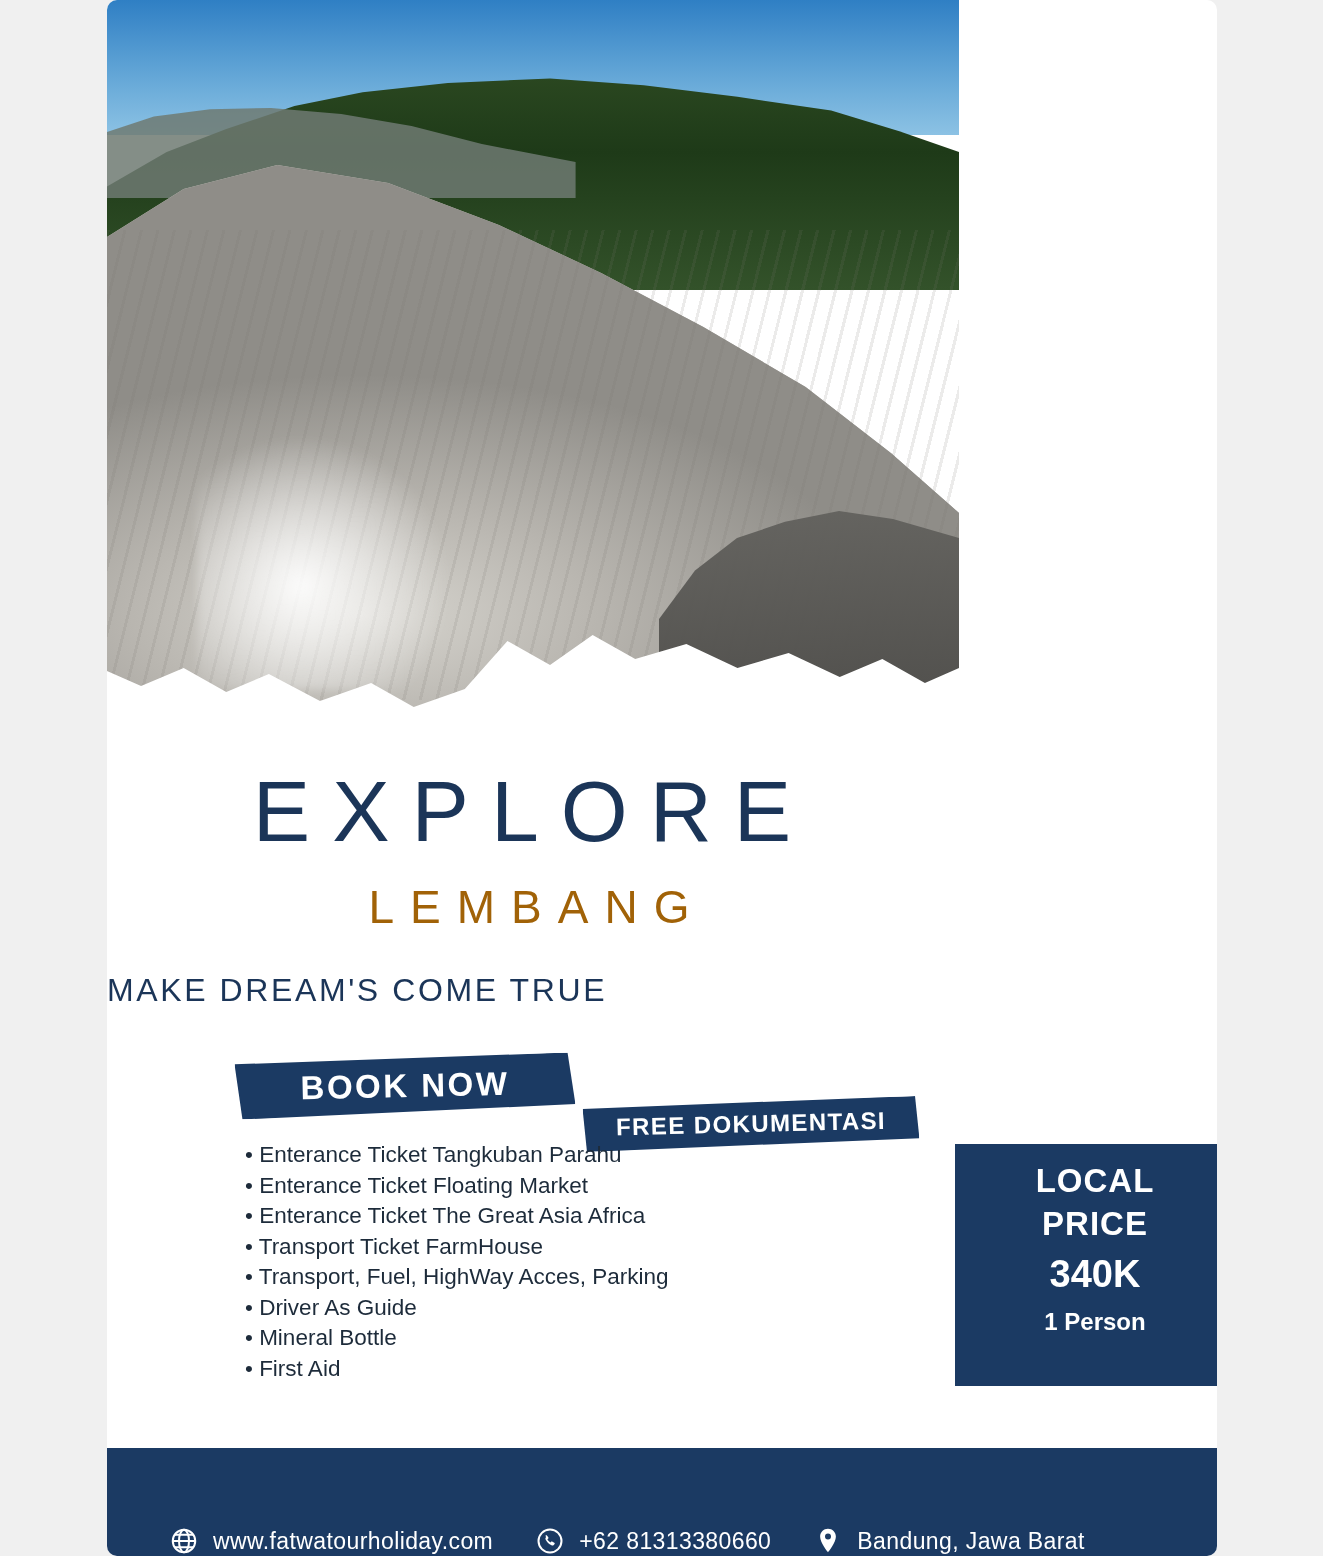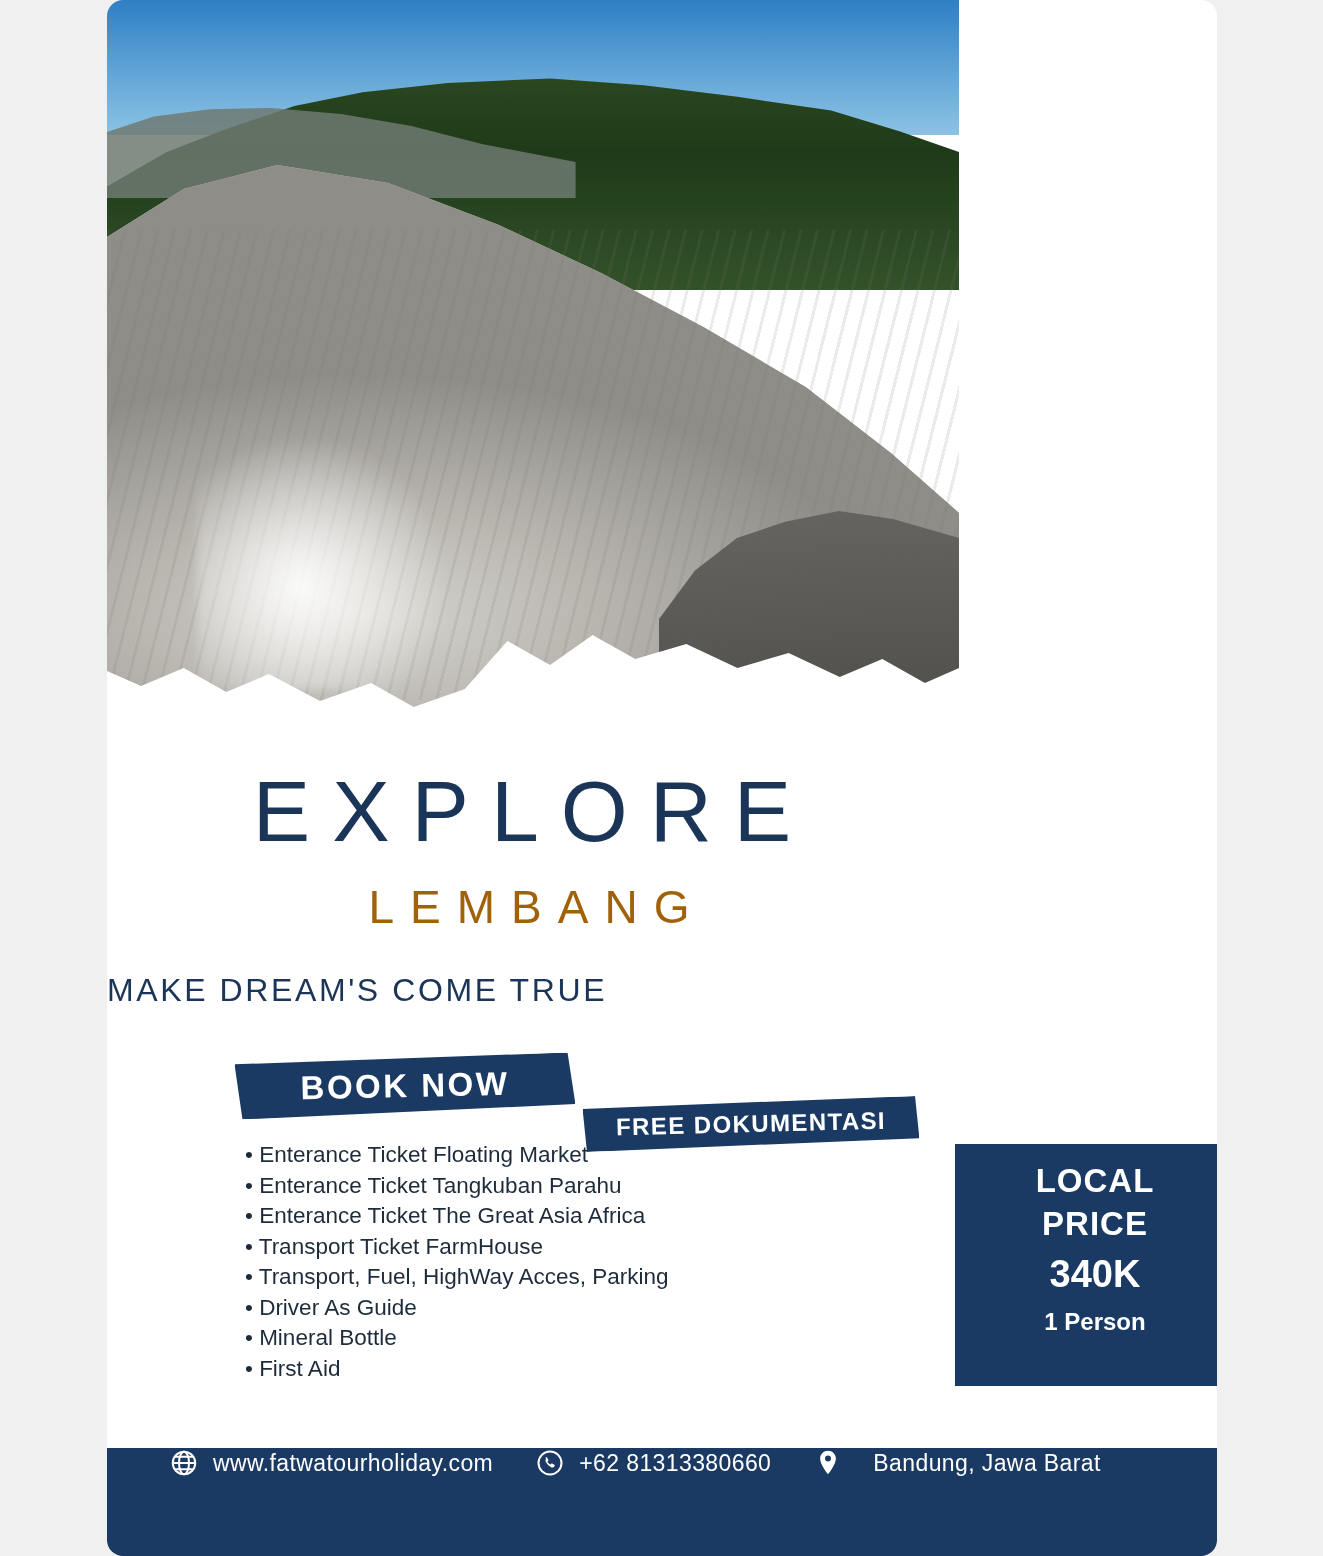--- a/index.html
+++ b/index.html
@@ -6,21 +6,21 @@
   body {
     width: 1323px; height: 1556px;
     background: #f0f0f0;
     font-family: "Liberation Sans", sans-serif;
     overflow: hidden;
   }
   .poster {
     position: absolute;
     left: 107px; top: 0; width: 1110px; height: 1556px;
     background: #ffffff;
-    border-radius: 16px;
+    border-radius: 10px;
     overflow: hidden;
   }
 
   
   .hero {
     position: absolute;
     left: 0; top: 0; width: 852px; height: 760px;
     overflow: hidden;
   }
   .hero-sky {
@@ -130,27 +130,27 @@
   }
   .price .l1 { font-size: 33px; font-weight: 700; letter-spacing: 1px; line-height: 42px; }
   .price .l2 { font-size: 33px; font-weight: 700; letter-spacing: 1px; line-height: 44px; }
   .price .l3 { font-size: 38px; font-weight: 700; line-height: 56px; }
   .price .l4 { font-size: 24px; font-weight: 700; line-height: 40px; }
 
   
   .footer {
     position: absolute; left: 0; bottom: 0; width: 1110px; height: 108px;
     background: #1b3a63;
-    display: flex; align-items: flex-start;
+    display: flex; align-items: flex-end;
   }
   .footer .item { display: flex; align-items: center; color: #fff; }
   .footer .item .txt { font-size: 23px; letter-spacing: .4px; }
   .f1 { margin-left: 62px; }
   .f2 { margin-left: 42px; }
-  .f3 { margin-left: 42px; gap: 16px; }
+  .f3 { margin-left: 42px; }
   .ico { margin-right: 14px; display: inline-flex; }
 </style>
 </head>
 <body>
 
 <div class="poster">
 
   <div class="hero">
     <div class="hero-sky"></div>
     <div class="hero-ridge"></div>
@@ -180,22 +180,22 @@
 
   <div class="book-now">
     <span>BOOK NOW</span>
   </div>
   <div class="free-doc">
     <span>FREE DOKUMENTASI</span>
   </div>
 
   <div class="package">
     <ul>
+      <li>• Enterance Ticket Tangkuban Parahu</li>
       <li>• Enterance Ticket Floating Market</li>
-      <li>• Enterance Ticket Tangkuban Parahu</li>
       <li>• Enterance Ticket The Great Asia Africa</li>
       <li>• Transport Ticket FarmHouse</li>
       <li>• Transport, Fuel, HighWay Acces, Parking</li>
       <li>• Driver As Guide</li>
       <li>• Mineral Bottle</li>
       <li>• First Aid</li>
     </ul>
   </div>
 
   <div class="price">

